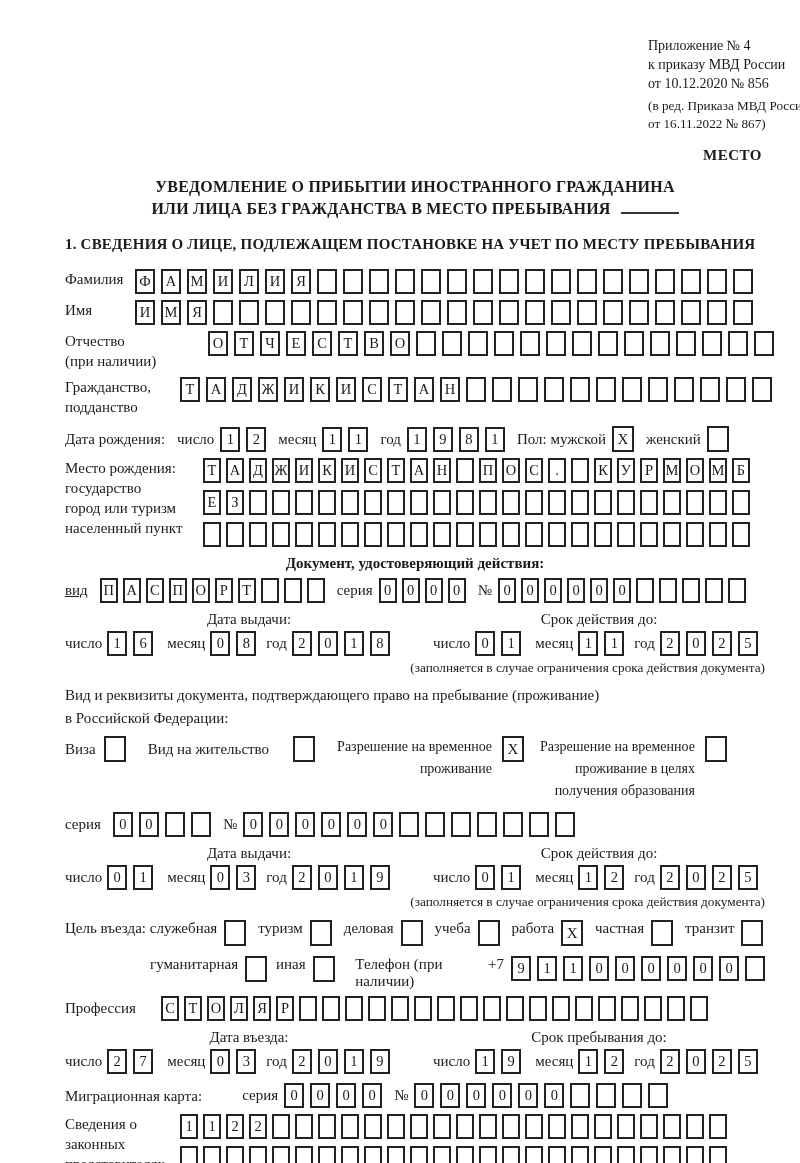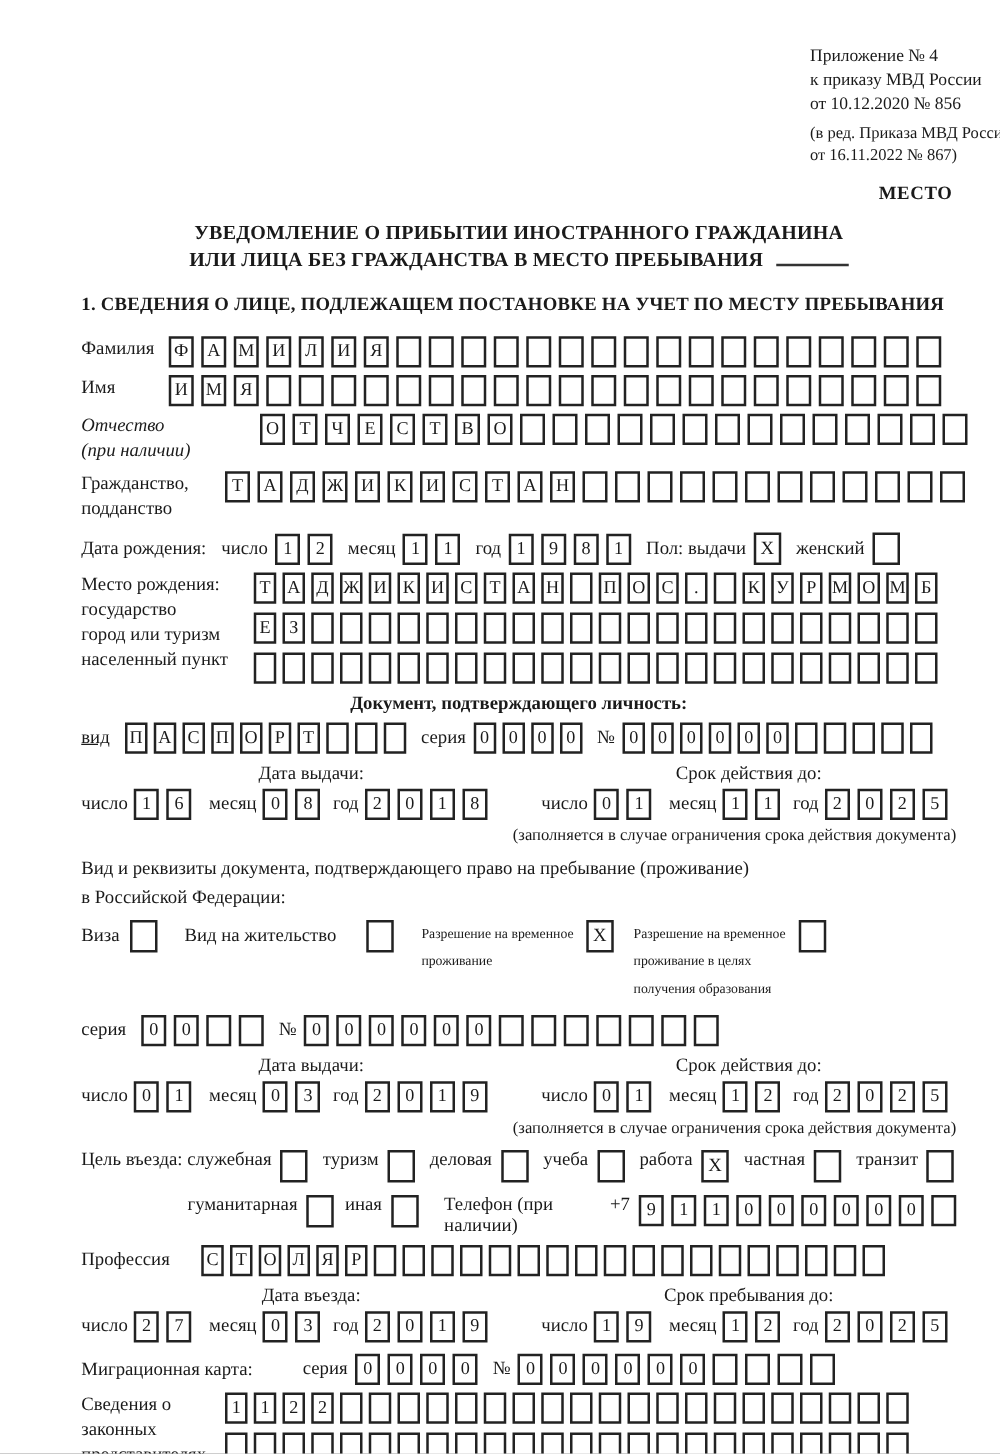--- a/index.html
+++ b/index.html
@@ -32,21 +32,21 @@
   .cells-sm .cell { width:18px; }
 
   .cbox {
     width:22px; height:26px; border:2px solid #222; background:#fff; flex:0 0 auto;
     display:inline-flex; align-items:center; justify-content:center; font-size:15px;
   }
 
   .frow { display:flex; align-items:flex-start; margin-top:6px; }
   .lbl { font-size:15px; line-height:20px; flex:0 0 auto; }
   .w70  { width:70px; }
-  .w143 { width:143px;font-style:italic; }
+  .w143 { width:143px; }
   .w115 { width:115px; }
   .w138 { width:138px; }
   .stack3 > .cells { margin-bottom:7px; }
   .stack3 > .cells:last-child { margin-bottom:0; }
 
   .mini-lbl { font-size:15px; margin:0 6px 0 12px; line-height:25px; }
   .mini-lbl.first { margin-left:0; }
 
   .doc-head { text-align:center; font-weight:bold; font-size:15px; margin-top:8px; }
 
@@ -57,21 +57,21 @@
   .dhead { text-align:center; font-size:15px; margin-bottom:3px; }
   .dline { display:flex; align-items:center; }
   .dline .dl { font-size:15px; margin-right:5px; }
   .note { text-align:right; font-size:13.3px; margin-top:4px; }
 
   .intro { font-size:15px; line-height:23px; margin-top:8px; }
 
   .opt-row { display:flex; align-items:flex-start; margin-top:6px; }
   .opt { display:flex; align-items:flex-start; }
   .opt .olbl { font-size:15px; line-height:26px; margin-right:8px; }
-  .opt .center-lbl { text-align:left; font-size:11px; line-height:22px; margin-right:10px; } .sp16 { width:16px; } .sp22 { width:22px; }
+  .opt .center-lbl { text-align:right; font-size:14px; line-height:22px; margin-right:10px; } .sp16 { width:16px; } .sp22 { width:22px; }
 
   .purpose-row { display:flex; align-items:flex-start; margin-top:10px; }
   .purpose-row .plbl { font-size:15px; margin-right:7px; }
   .purpose-row .pgap { width:12px; }
 </style>
 </head>
 <body>
 
 <div class="page">
   <div class="content">
@@ -230,21 +230,21 @@
           <span class="cell">1</span>
           <span class="cell">1</span>
         </div>
       <span class="mini-lbl">год</span>
       <div class="cells">
           <span class="cell">1</span>
           <span class="cell">9</span>
           <span class="cell">8</span>
           <span class="cell">1</span>
         </div>
-      <span class="mini-lbl">Пол: выдачи</span>
+      <span class="mini-lbl">Пол: мужской</span>
       <span class="cbox">X</span>
       <span class="mini-lbl">женский</span>
       <span class="cbox"></span>
     </div>
 
     <div class="frow">
       <div class="lbl w138">
         <div>Место рождения:</div>
         <div>государство</div>
         <div>город или туризм</div>
@@ -325,21 +325,21 @@
             <span class="cell"></span>
             <span class="cell"></span>
             <span class="cell"></span>
             <span class="cell"></span>
             <span class="cell"></span>
             <span class="cell"></span>
           </div>
       </div>
     </div>
 
-    <div class="doc-head">Документ, подтверждающего личность:</div>
+    <div class="doc-head">Документ, удостоверяющий действия:</div>
 
     <div class="frow" style="align-items:center;">
       <span class="mini-lbl first" style="margin-right:12px;text-decoration:underline;">вид</span>
       <div class="cells cells-sm">
           <span class="cell">П</span>
           <span class="cell">А</span>
           <span class="cell">С</span>
           <span class="cell">П</span>
           <span class="cell">О</span>
           <span class="cell">Р</span>

